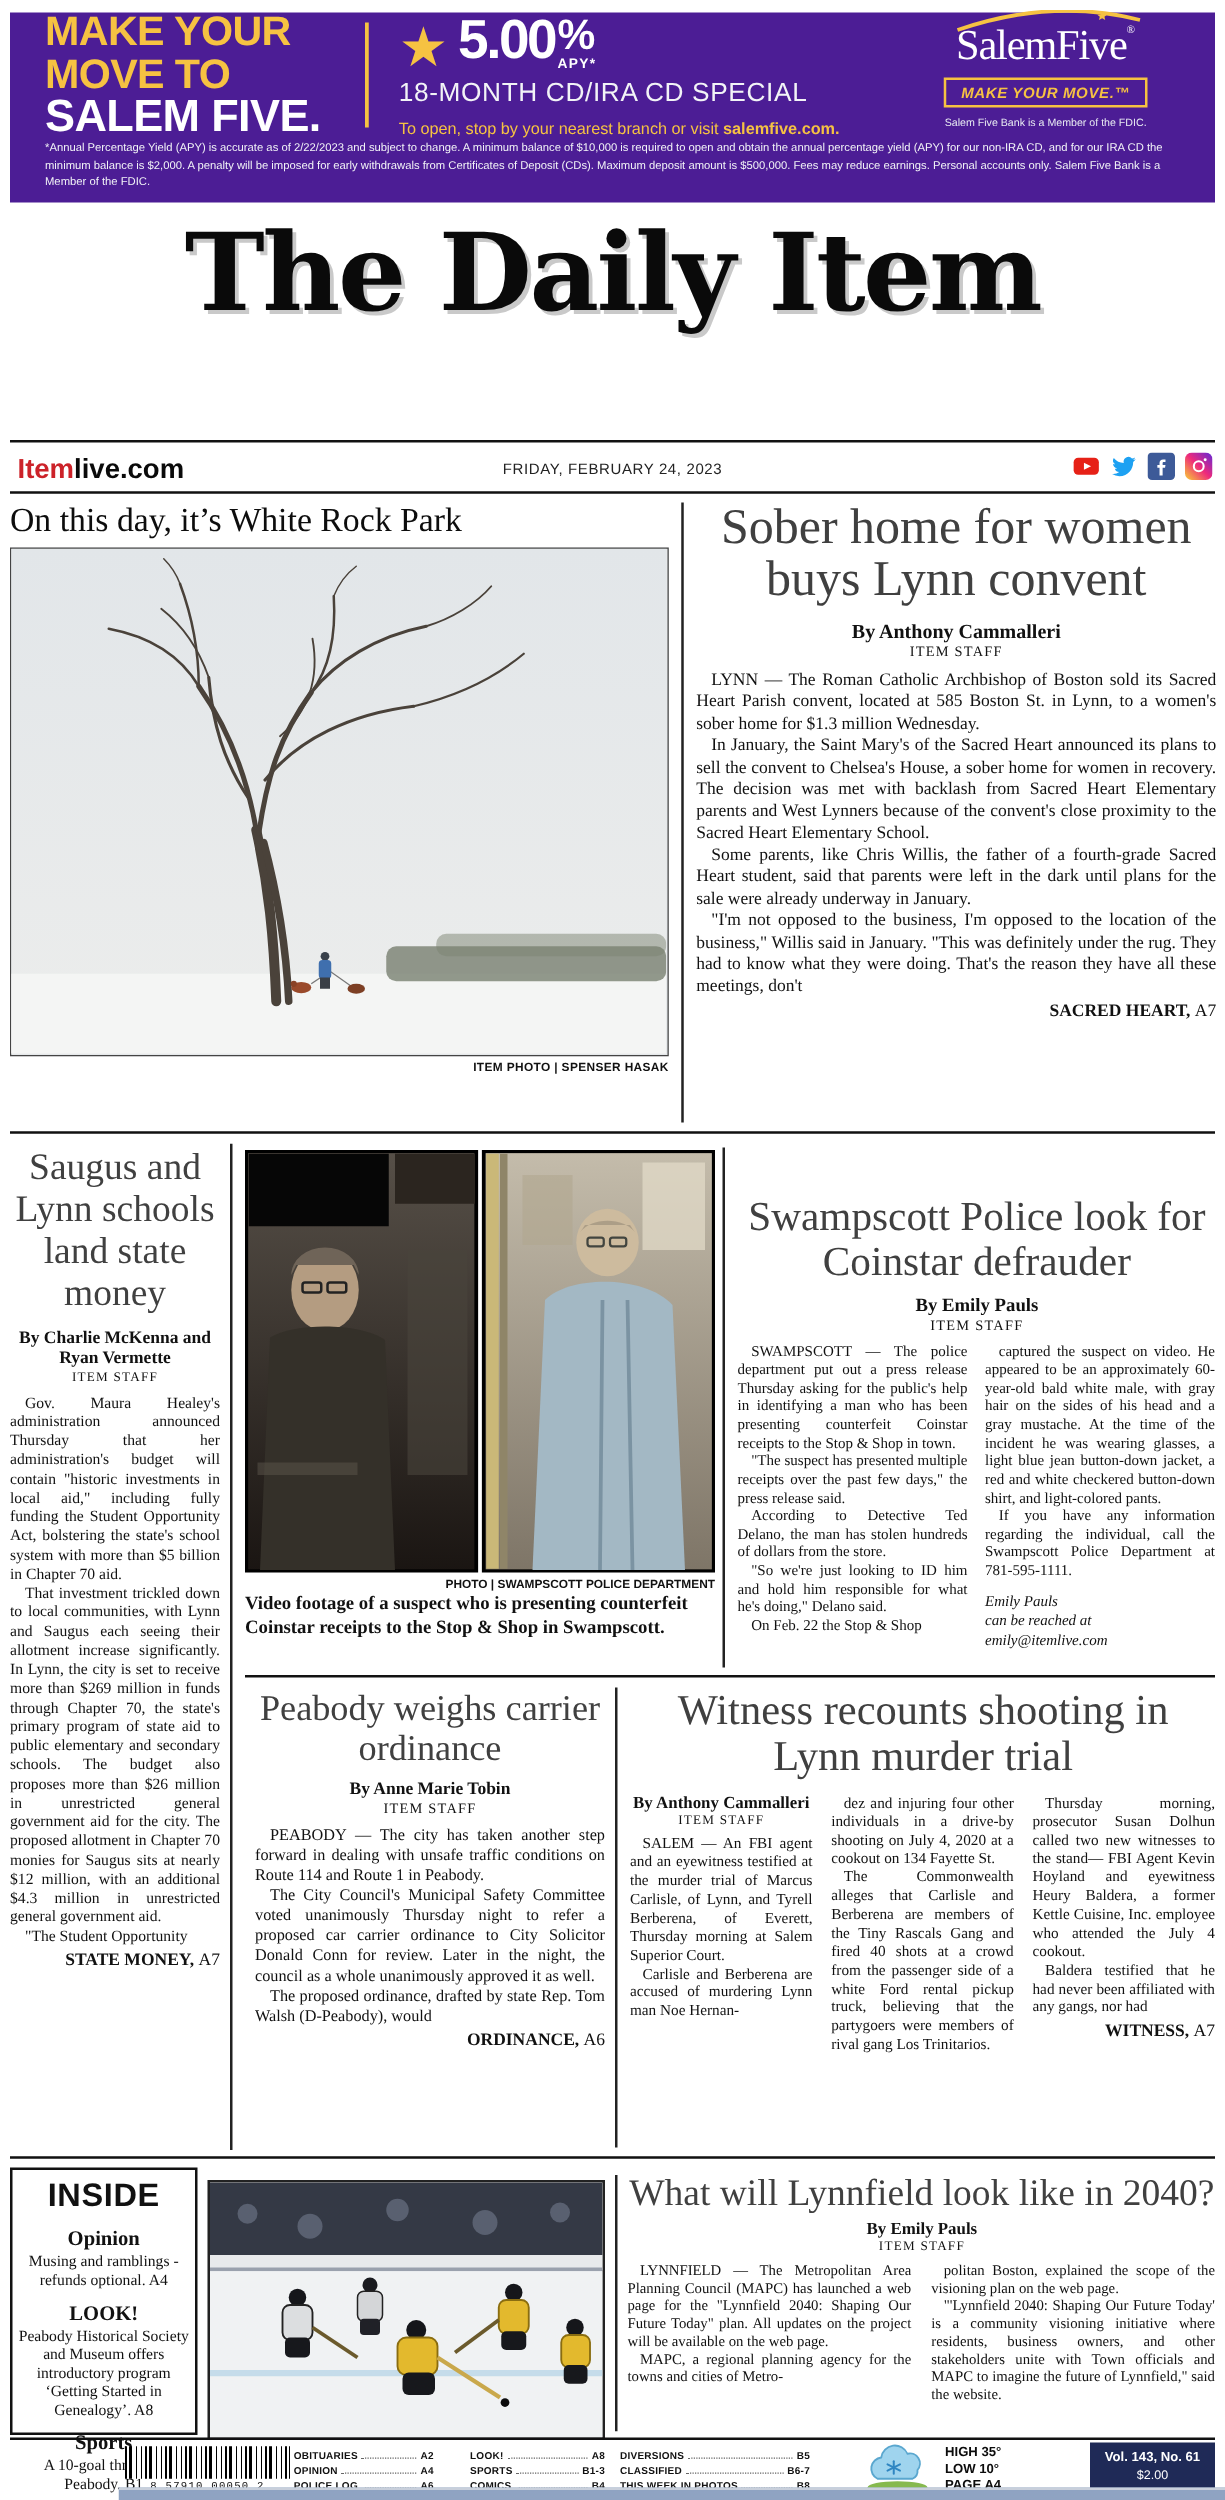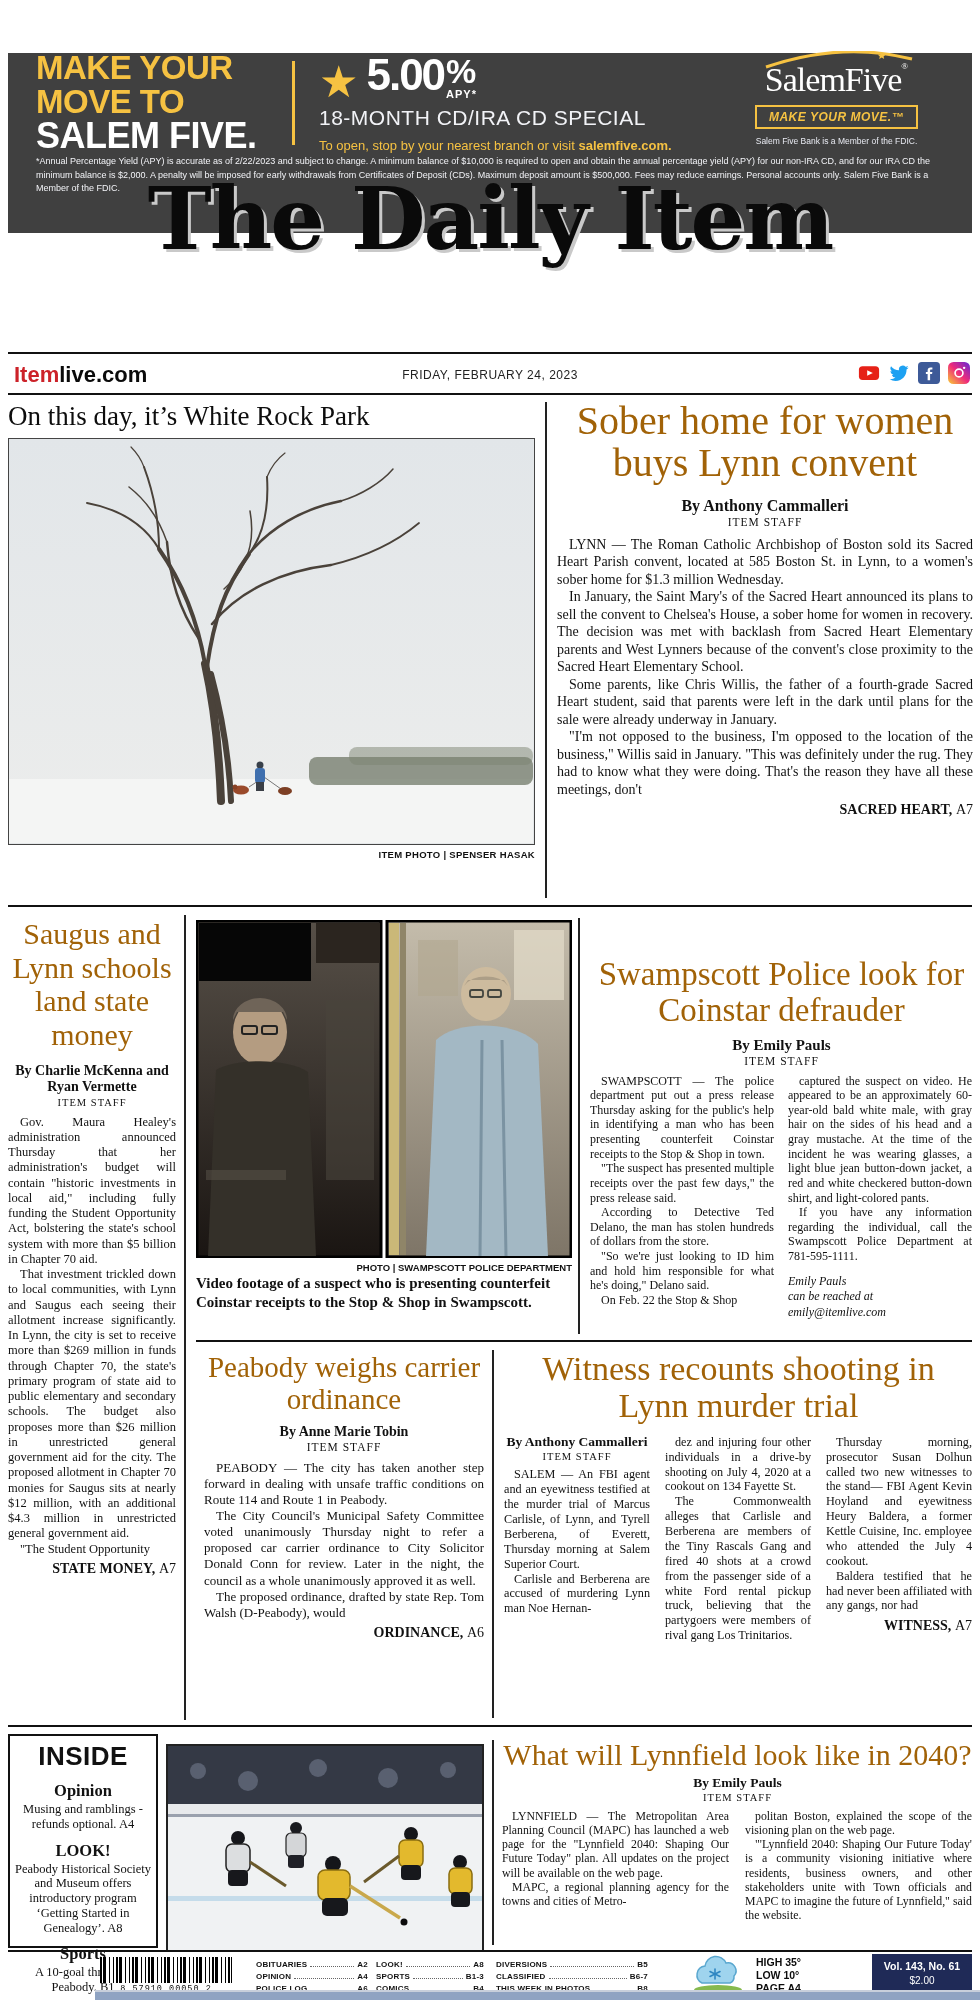--- a/index.html
+++ b/index.html
@@ -5,21 +5,21 @@
   * { margin:0; padding:0; box-sizing:border-box; }
   html,body { background:#fff; }
   #page { position:relative; width:980px; height:2000px; margin:0 auto; background:#fff; overflow:hidden;
           font-family:"Liberation Serif","DejaVu Serif",serif; color:#111; }
   .abs { position:absolute; }
   .sans { font-family:"Liberation Sans","DejaVu Sans",sans-serif; }
   .rule { position:absolute; background:#111; }
   .vrule { position:absolute; background:#222; width:1.5px; }
 
   
-  #ad { left:8px; top:10px; width:964px; height:180px; background:#404040; color:#fff;margin-top:43px; }
+  #ad { left:8px; top:10px; width:964px; height:152px; background:#4c1d95; color:#fff; }
   #ad-row { position:absolute; left:0; top:0; width:100%; height:100px; display:flex; align-items:center; }
   #ad-left { width:280px; padding-left:28px; font-family:"Liberation Sans",sans-serif; font-weight:800; line-height:1.02; letter-spacing:-0.5px; }
   .ad-yellow { color:#f6c242; font-size:33px; }
   .ad-white  { color:#fff; font-size:36px; }
   #ad-divider { width:3px; height:84px; background:#f6c242; margin:0 24px 0 4px; }
   #ad-center { width:400px; font-family:"Liberation Sans",sans-serif; }
   #ad-rate-row { display:flex; align-items:flex-start; }
   #ad-star { color:#f6c242; font-size:44px; line-height:1; margin:6px 8px 0 0; }
   #ad-rate { font-size:44px; font-weight:800; line-height:.95; letter-spacing:-2px; }
   #ad-pct-wrap { display:flex; flex-direction:column; margin-left:2px; }
@@ -60,21 +60,21 @@
   #lead-kicker { left:8px; top:401px; width:600px; font-size:27px; color:#0d0d0d; }
   #lead-photo { left:8px; top:438px; width:527px; height:407px; border:1.5px solid #444; background:#e5e8ea; }
   #lead-credit { left:8px; top:849px; width:527px; text-align:right; font-family:"Liberation Sans",sans-serif;
                  font-weight:700; font-size:9.5px; letter-spacing:.3px; color:#111; }
   #lead-caption { left:8px; top:860px; width:530px; font-weight:700; font-size:15px; line-height:1.28; }
 
   #vr-lead { left:545px; top:402px; height:496px; }
 
   
   #sober { left:557px; top:400px; width:416px; }
-  .headline { text-align:center; color:#a16207; font-weight:400; }
+  .headline { text-align:center; color:#404040; font-weight:400; }
   #sober .headline { font-size:40px; line-height:1.06; }
   .byline { text-align:center; font-weight:700; margin-top:12px; }
   .staffline { text-align:center; font-size:11.5px; letter-spacing:1px; margin-top:1px; }
   .body-col { text-align:justify; line-height:1.25; }
   .body-col p { text-indent:12px; }
   #sober .body-col { font-size:14px; margin-top:8px; }
   .jumpline { text-align:right; font-weight:700; margin-top:4px; font-size:14px; }
   .jumpline .jp { font-weight:400; }
 
   #rule-mid { left:8px; top:905px; width:964px; height:2px; }
@@ -144,21 +144,21 @@
   #lynn-cols .col p { text-indent:10px; }
 
   #rule-footer { left:8px; top:1950px; width:964px; height:1.5px; }
 
   
   #barcode { left:100px; top:1957px; width:132px; height:26px; background:
       repeating-linear-gradient(90deg,#000 0 2px,#fff 2px 3px,#000 3px 6px,#fff 6px 9px,#000 9px 10px,#fff 10px 13px,#000 13px 14px,#fff 14px 16px); }
   #barcode-digits { left:96px; top:1984px; width:140px; text-align:center; font-family:"Liberation Mono","DejaVu Sans Mono",monospace;
                     font-size:8.5px; letter-spacing:1px; }
   .idx-col { position:absolute; top:1957px; font-family:"Liberation Sans",sans-serif; }
-  #idx-1 { left:256px; width:112px; }
+  #idx-1 { left:235px; width:112px; }
   #idx-2 { left:376px; width:108px; }
   #idx-3 { left:496px; width:152px; }
   .idx-row { display:flex; align-items:flex-end; font-size:8px; font-weight:600; letter-spacing:.2px; height:12px; color:#111; }
   .idx-row .dots { flex:1; border-bottom:1.5px dotted #666; margin:0 3px 2px 3px; }
   #weather-icon { left:688px; top:1955px; }
   #weather-text { left:756px; top:1956px; width:100px; font-family:"Liberation Sans",sans-serif; font-weight:800;
                   font-size:10.5px; line-height:1.25; color:#0c0c0c; }
   #volbox { left:872px; top:1954px; width:100px; height:42px; background:#1f2a57; color:#fff; text-align:center;
             font-family:"Liberation Sans",sans-serif; padding-top:6px; }
   #vol-line { font-weight:800; font-size:10.5px; }

